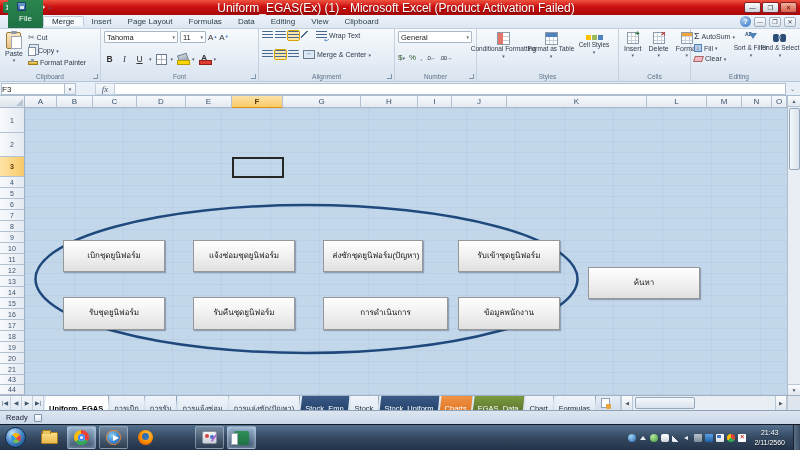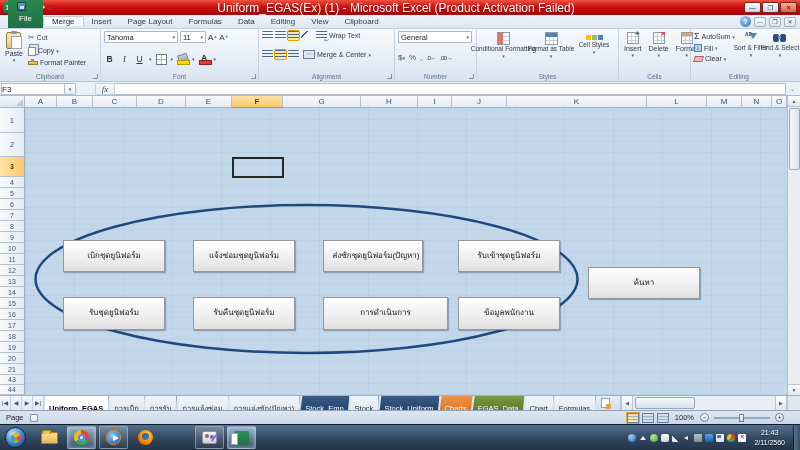--- a/index.html
+++ b/index.html
@@ -526,33 +526,22 @@
     <span class="harrow">◀</span>
     <span class="htrack">
         <span class="hthumb"></span>
       </span>
     <span class="harrow">▶</span>
   </span>
   <span class="hcorner"></span>
 </div>
 
 <div class="statusbar">
-  <span class="ready">Page</span>
+  <span class="ready">Ready</span>
   <span class="macrec"></span>
-  <span class="sb-right">
-    <span class="vico sel"></span>
-    <span class="vico"></span>
-    <span class="vico"></span>
-    <span class="zoomtext">100%</span>
-    <span class="zbtn">−</span>
-    <span class="ztrack">
-        <span class="zthumb"></span>
-      </span>
-    <span class="zbtn">+</span>
-  </span>
 </div>
 
 <div class="taskbar">
   <span class="orb"></span>
   <span style="display:flex;">
 
   <span class="tb-slot">
         <i class="tbi ic-folder"></i>
       </span>
       <span class="tb-slot boxed active">

